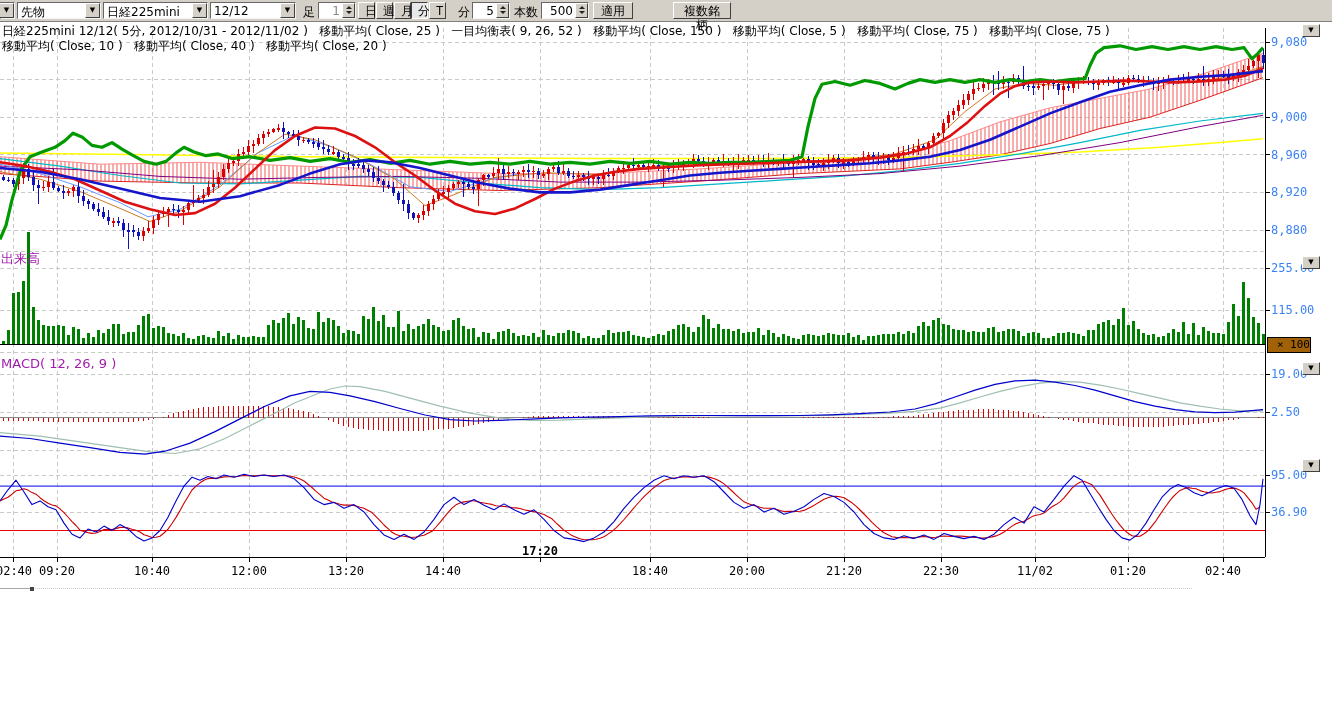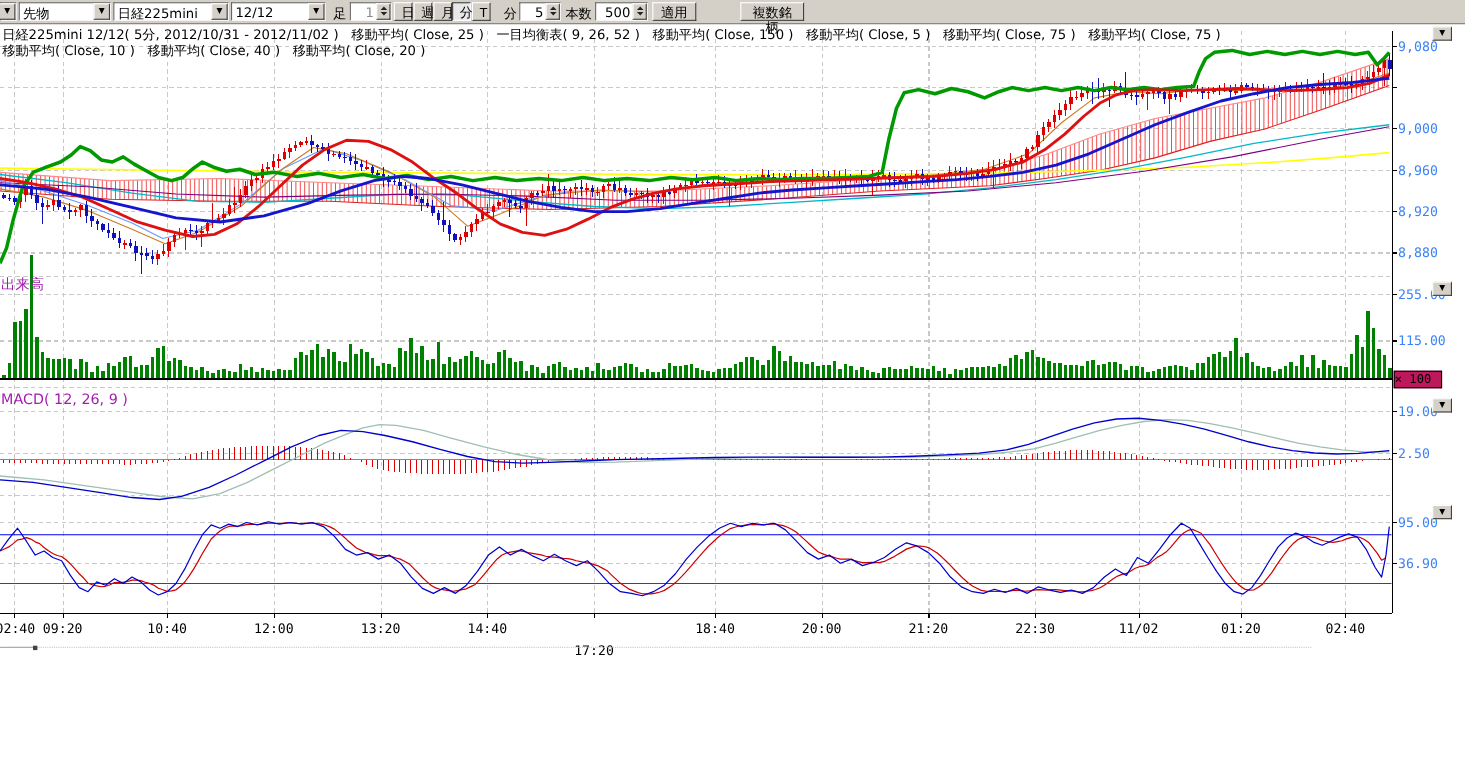--- a/index.html
+++ b/index.html
@@ -35,22 +35,22 @@
   .hdr{position:absolute;font-size:12px;color:#000;white-space:pre;}
   .pane-label{position:absolute;font-size:13px;color:#a21caf;white-space:pre;}
   .axis-label{position:absolute;left:1271px;font-family:"DejaVu Sans Mono",monospace;
               font-size:12px;color:#3b82f6;white-space:pre;}
   .time-label{position:absolute;width:40px;text-align:center;font-family:"DejaVu Sans Mono",monospace;
               font-size:12px;color:#000;}
   .pane-drop{position:absolute;width:18px;height:13px;background:#d4d0c8;z-index:6;
              border:1px solid;border-color:#fff #404040 #404040 #fff;box-sizing:border-box;
              font-size:7px;line-height:10px;text-align:center;cursor:default;}
   #volmult{position:absolute;left:1267px;top:337px;width:42px;height:14px;border:1px solid #000;
-           background:#be185d;font-family:"DejaVu Sans Mono",monospace;font-size:11px;
-           line-height:13px;text-align:left;z-index:6;}
+           background:#a16207;font-family:"DejaVu Sans Mono",monospace;font-size:11px;
+           line-height:13px;text-align:right;z-index:6;}
   #hscroll{position:absolute;left:0;top:586px;width:1192px;height:6px;z-index:6;}
   #hscroll .trk{position:absolute;left:0;top:2px;width:100%;border-top:1px dotted #cccccc;}
   #hscroll .used{position:absolute;left:0;top:2px;width:30px;height:1px;background:#a8a8a8;}
   #hscroll .dot{position:absolute;left:30px;top:1px;width:4px;height:4px;background:#444;}
 </style>
 </head>
 <body>
 
 <div id="toolbar">
   <div class="combo" style="left:0;width:15px;">
@@ -1526,21 +1526,21 @@
     <span class="axis-label" style="left: 1271px; top: 367px;">19.00</span>
     <span class="axis-label" style="left: 1271px; top: 405px;">2.50</span>
     <span class="axis-label" style="left: 1271px; top: 468px;">95.00</span>
     <span class="axis-label" style="left: 1271px; top: 505px;">36.90</span>
     <span class="time-label" style="left: -6px; top: 564px;">02:40</span>
     <span class="time-label" style="left: 37px; top: 564px;">09:20</span>
     <span class="time-label" style="left: 132px; top: 564px;">10:40</span>
     <span class="time-label" style="left: 229px; top: 564px;">12:00</span>
     <span class="time-label" style="left: 326px; top: 564px;">13:20</span>
     <span class="time-label" style="left: 423px; top: 564px;">14:40</span>
-    <span class="time-label" style="left: 520px; top: 584px;">17:20</span>
+    <span class="time-label" style="left: 520px; top: 544px; font-weight: bold;">17:20</span>
     <span class="time-label" style="left: 630px; top: 564px;">18:40</span>
     <span class="time-label" style="left: 727px; top: 564px;">20:00</span>
     <span class="time-label" style="left: 824px; top: 564px;">21:20</span>
     <span class="time-label" style="left: 921px; top: 564px;">22:30</span>
     <span class="time-label" style="left: 1015px; top: 564px;">11/02</span>
     <span class="time-label" style="left: 1108px; top: 564px;">01:20</span>
     <span class="time-label" style="left: 1203px; top: 564px;">02:40</span>
   </div>
 
 <div id="volmult">× 100</div>

